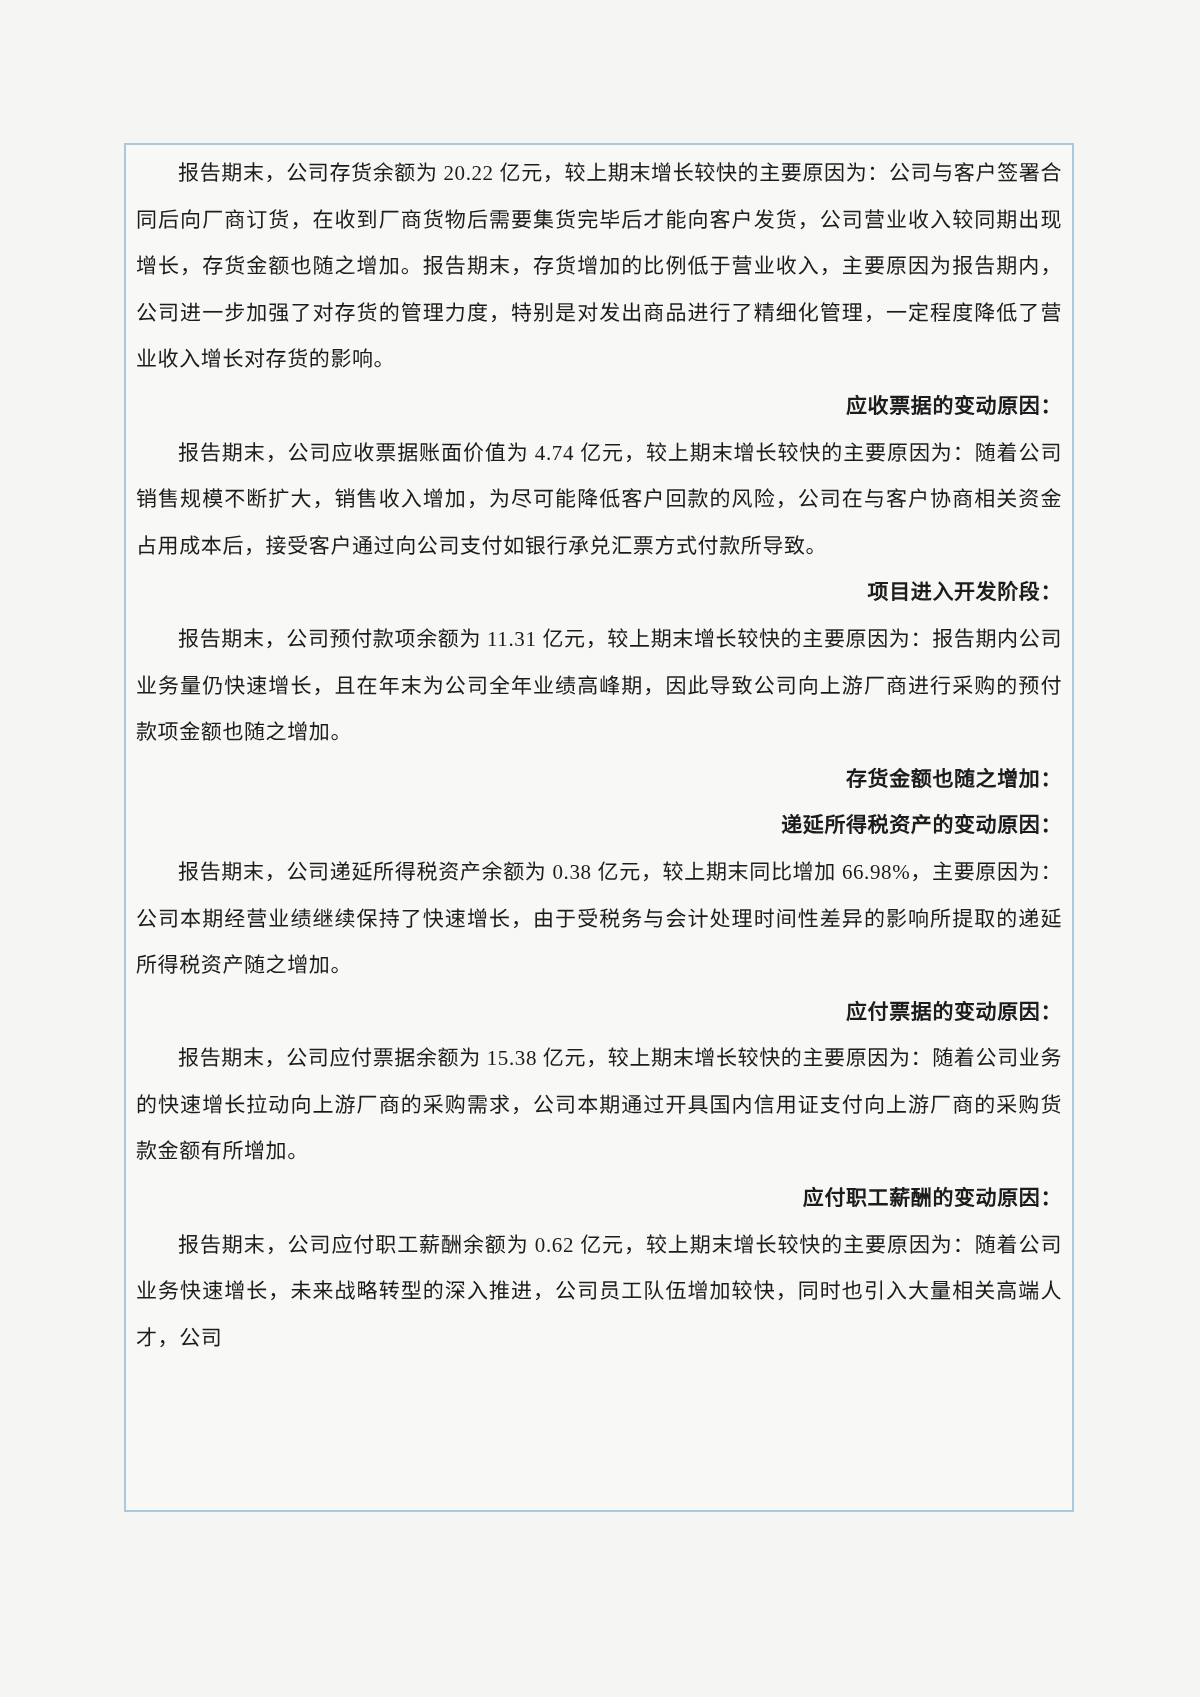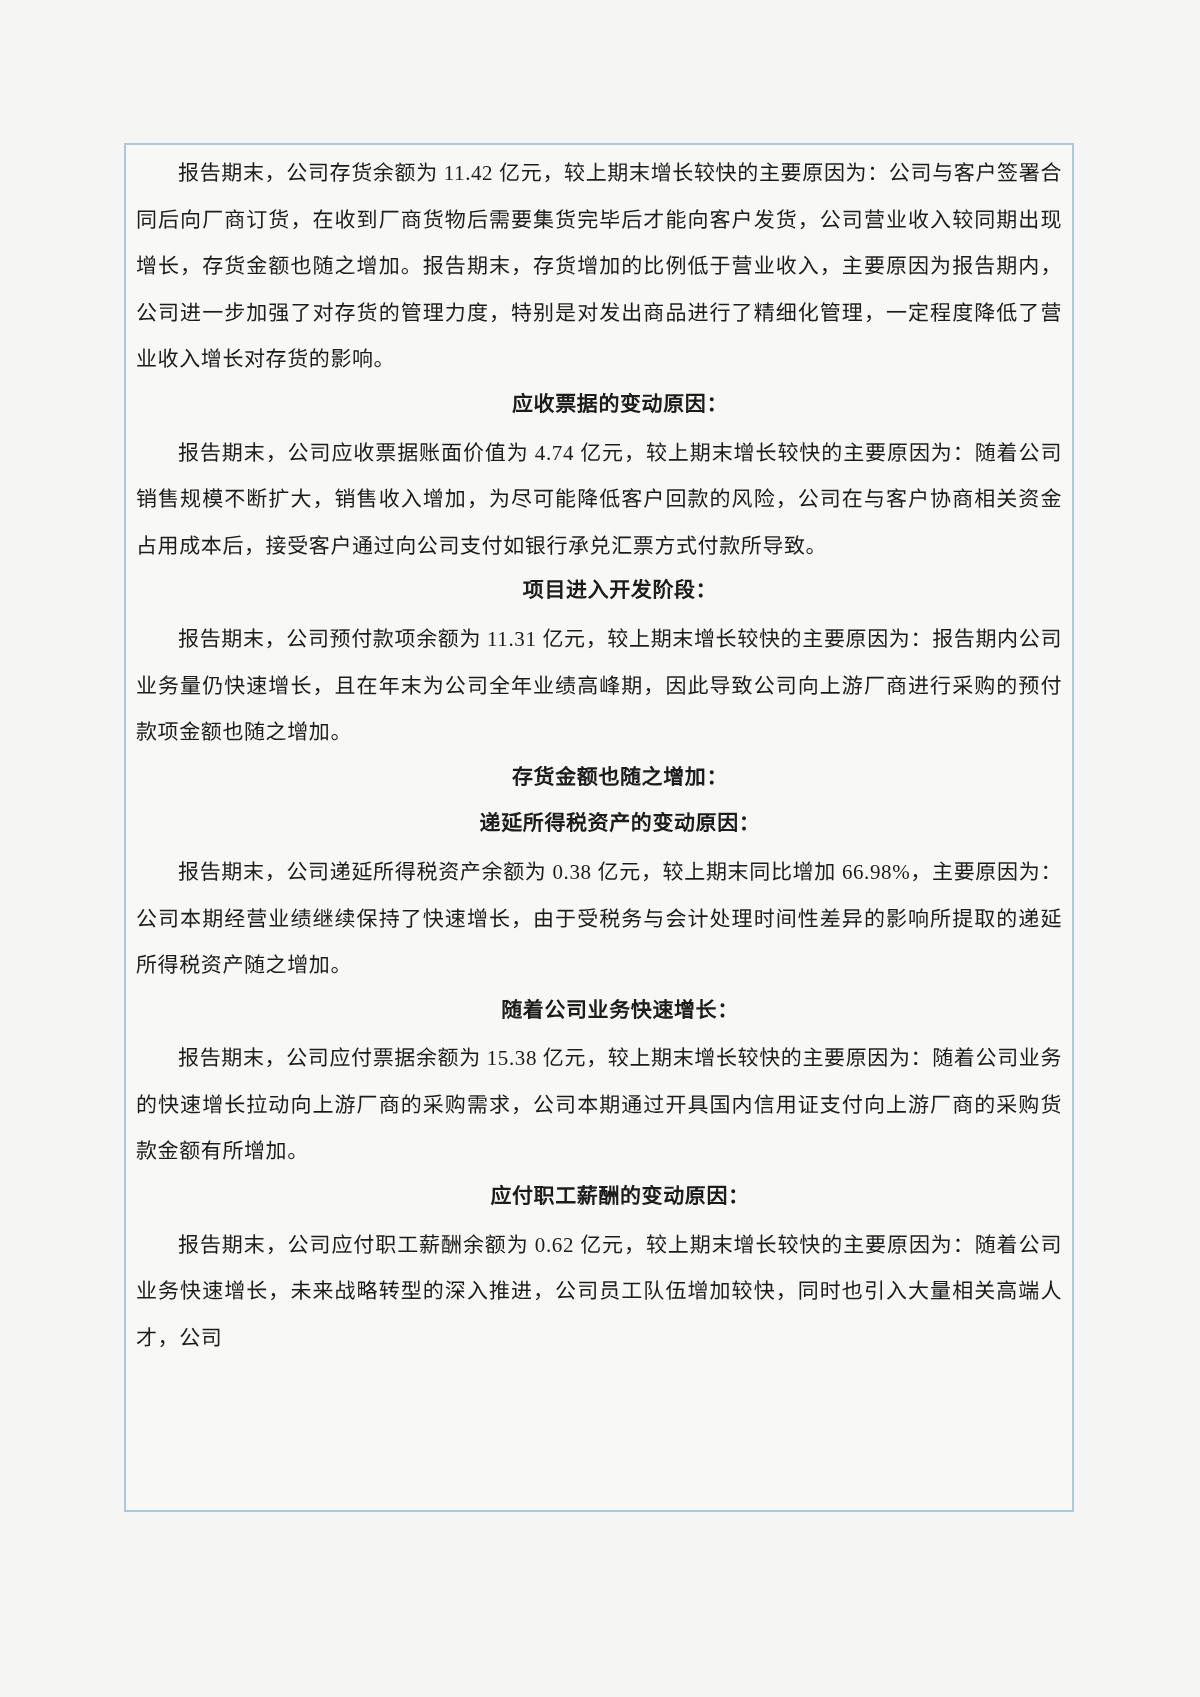--- a/index.html
+++ b/index.html
@@ -31,33 +31,32 @@
     font-size: 21px;
     line-height: 46.6px;
     color: #1c1c1c;
     text-align: justify;
     text-indent: 2em;
     letter-spacing: 0.6px;
     word-break: break-all;
   }
   .block.heading {
     font-weight: bold;
-    text-align: center;
-    font-family: Liberation Mono, monospace;
+    text-align: right;
   }
 </style>
 </head>
 <body>
 
 <div class="content-frame">
-  <p class="block paragraph">报告期末，公司存货余额为 11.42 亿元，较上期末增长较快的主要原因为：公司与客户签署合同后向厂商订货，在收到厂商货物后需要集货完毕后才能向客户发货，公司营业收入较同期出现增长，存货金额也随之增加。报告期末，存货增加的比例低于营业收入，主要原因为报告期内，公司进一步加强了对存货的管理力度，特别是对发出商品进行了精细化管理，一定程度降低了营业收入增长对存货的影响。</p>
+  <p class="block paragraph">报告期末，公司存货余额为 20.22 亿元，较上期末增长较快的主要原因为：公司与客户签署合同后向厂商订货，在收到厂商货物后需要集货完毕后才能向客户发货，公司营业收入较同期出现增长，存货金额也随之增加。报告期末，存货增加的比例低于营业收入，主要原因为报告期内，公司进一步加强了对存货的管理力度，特别是对发出商品进行了精细化管理，一定程度降低了营业收入增长对存货的影响。</p>
   <p class="block heading">应收票据的变动原因：</p>
   <p class="block paragraph">报告期末，公司应收票据账面价值为 4.74 亿元，较上期末增长较快的主要原因为：随着公司销售规模不断扩大，销售收入增加，为尽可能降低客户回款的风险，公司在与客户协商相关资金占用成本后，接受客户通过向公司支付如银行承兑汇票方式付款所导致。</p>
   <p class="block heading">项目进入开发阶段：</p>
   <p class="block paragraph">报告期末，公司预付款项余额为 11.31 亿元，较上期末增长较快的主要原因为：报告期内公司业务量仍快速增长，且在年末为公司全年业绩高峰期，因此导致公司向上游厂商进行采购的预付款项金额也随之增加。</p>
   <p class="block heading">存货金额也随之增加：</p>
   <p class="block heading">递延所得税资产的变动原因：</p>
   <p class="block paragraph">报告期末，公司递延所得税资产余额为 0.38 亿元，较上期末同比增加 66.98%，主要原因为：公司本期经营业绩继续保持了快速增长，由于受税务与会计处理时间性差异的影响所提取的递延所得税资产随之增加。</p>
-  <p class="block heading">随着公司业务快速增长：</p>
+  <p class="block heading">应付票据的变动原因：</p>
   <p class="block paragraph">报告期末，公司应付票据余额为 15.38 亿元，较上期末增长较快的主要原因为：随着公司业务的快速增长拉动向上游厂商的采购需求，公司本期通过开具国内信用证支付向上游厂商的采购货款金额有所增加。</p>
   <p class="block heading">应付职工薪酬的变动原因：</p>
   <p class="block paragraph">报告期末，公司应付职工薪酬余额为 0.62 亿元，较上期末增长较快的主要原因为：随着公司业务快速增长，未来战略转型的深入推进，公司员工队伍增加较快，同时也引入大量相关高端人才，公司</p>
 </div>
 
 </body></html>

